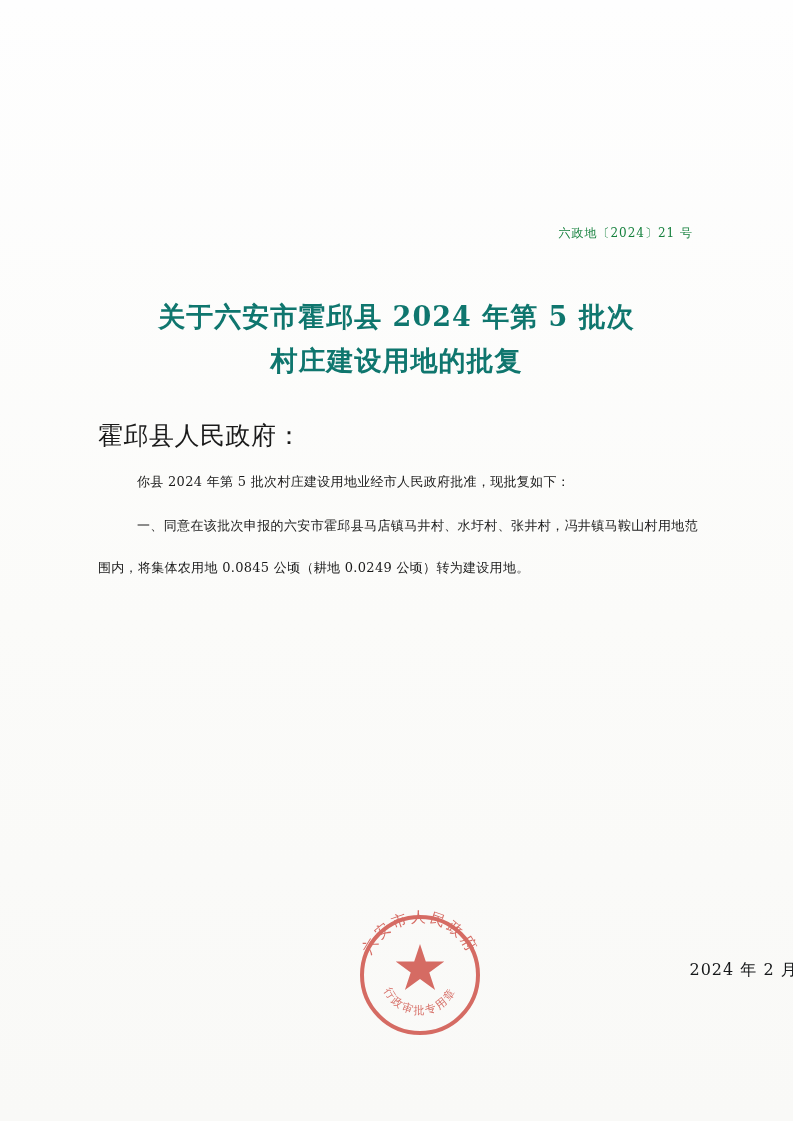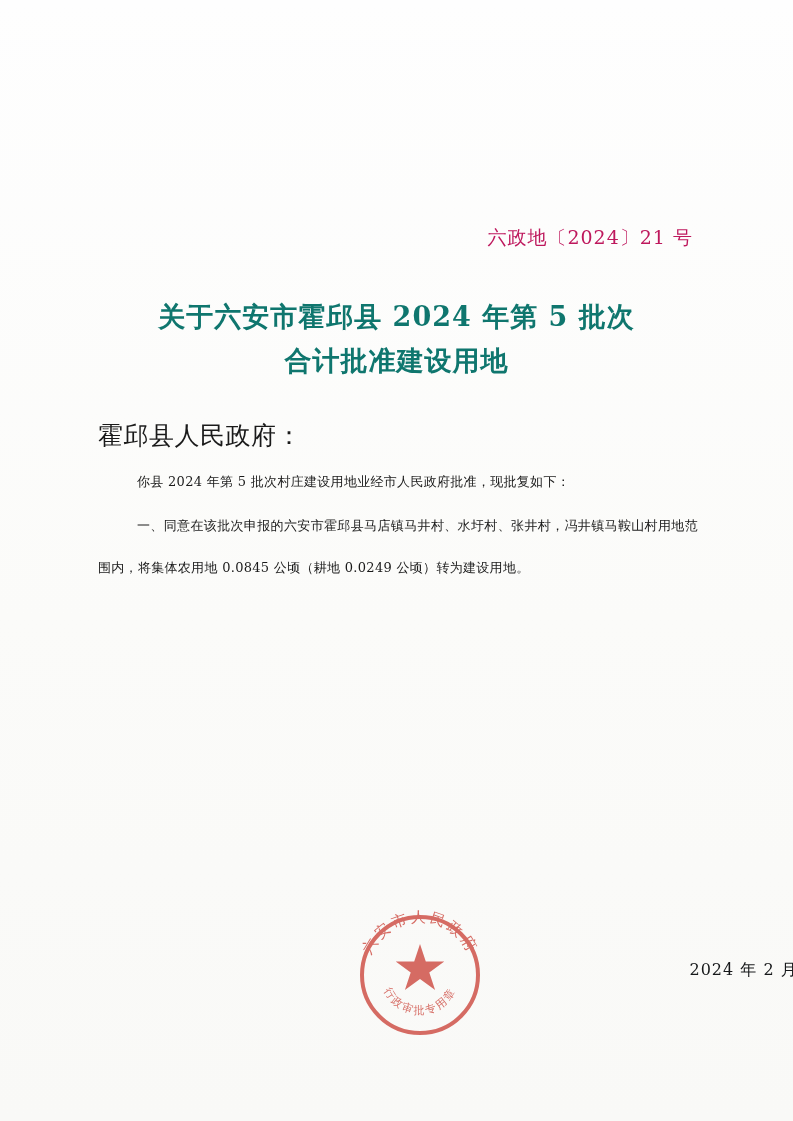--- a/index.html
+++ b/index.html
@@ -26,24 +26,24 @@
     position: absolute;
     inset: 0;
     background: linear-gradient(180deg, #fefefe 0%, #fbfbf9 55%, #f9f9f7 100%);
     pointer-events: none;
   }
 
   .doc-number {
     position: absolute;
     top: 225px;
     right: 100px;
-    font-size: 19px;
+    font-size: 12px;
     letter-spacing: 1px;
     font-family: "DejaVu Serif", "Liberation Serif", serif;
-    color: #be185d;
+    color: #15803d;
     white-space: nowrap;
   }
 
   .title-block {
     position: absolute;
     top: 295px;
     left: 0;
     width: 100%;
     text-align: center;
   }
@@ -108,21 +108,21 @@
 </style>
 </head>
 <body>
 
 <div class="page">
 
   <div class="doc-number">六政地〔2024〕21 号</div>
 
   <div class="title-block">
     <div class="title-line">关于六安市霍邱县 2024 年第 5 批次</div>
-    <div class="title-line">合计批准建设用地</div>
+    <div class="title-line">村庄建设用地的批复</div>
   </div>
 
   <div class="body-block">
     <div class="salutation">霍邱县人民政府：</div>
 
     <p class="para">你县 2024 年第 5 批次村庄建设用地业经市人民政府批准，现批复如下：</p>
     <p class="para">一、同意在该批次申报的六安市霍邱县马店镇马井村、水圩村、张井村，冯井镇马鞍山村用地范围内，将集体农用地 0.0845 公顷（耕地 0.0249 公顷）转为建设用地。</p>
   </div>
 
   <div class="seal">

